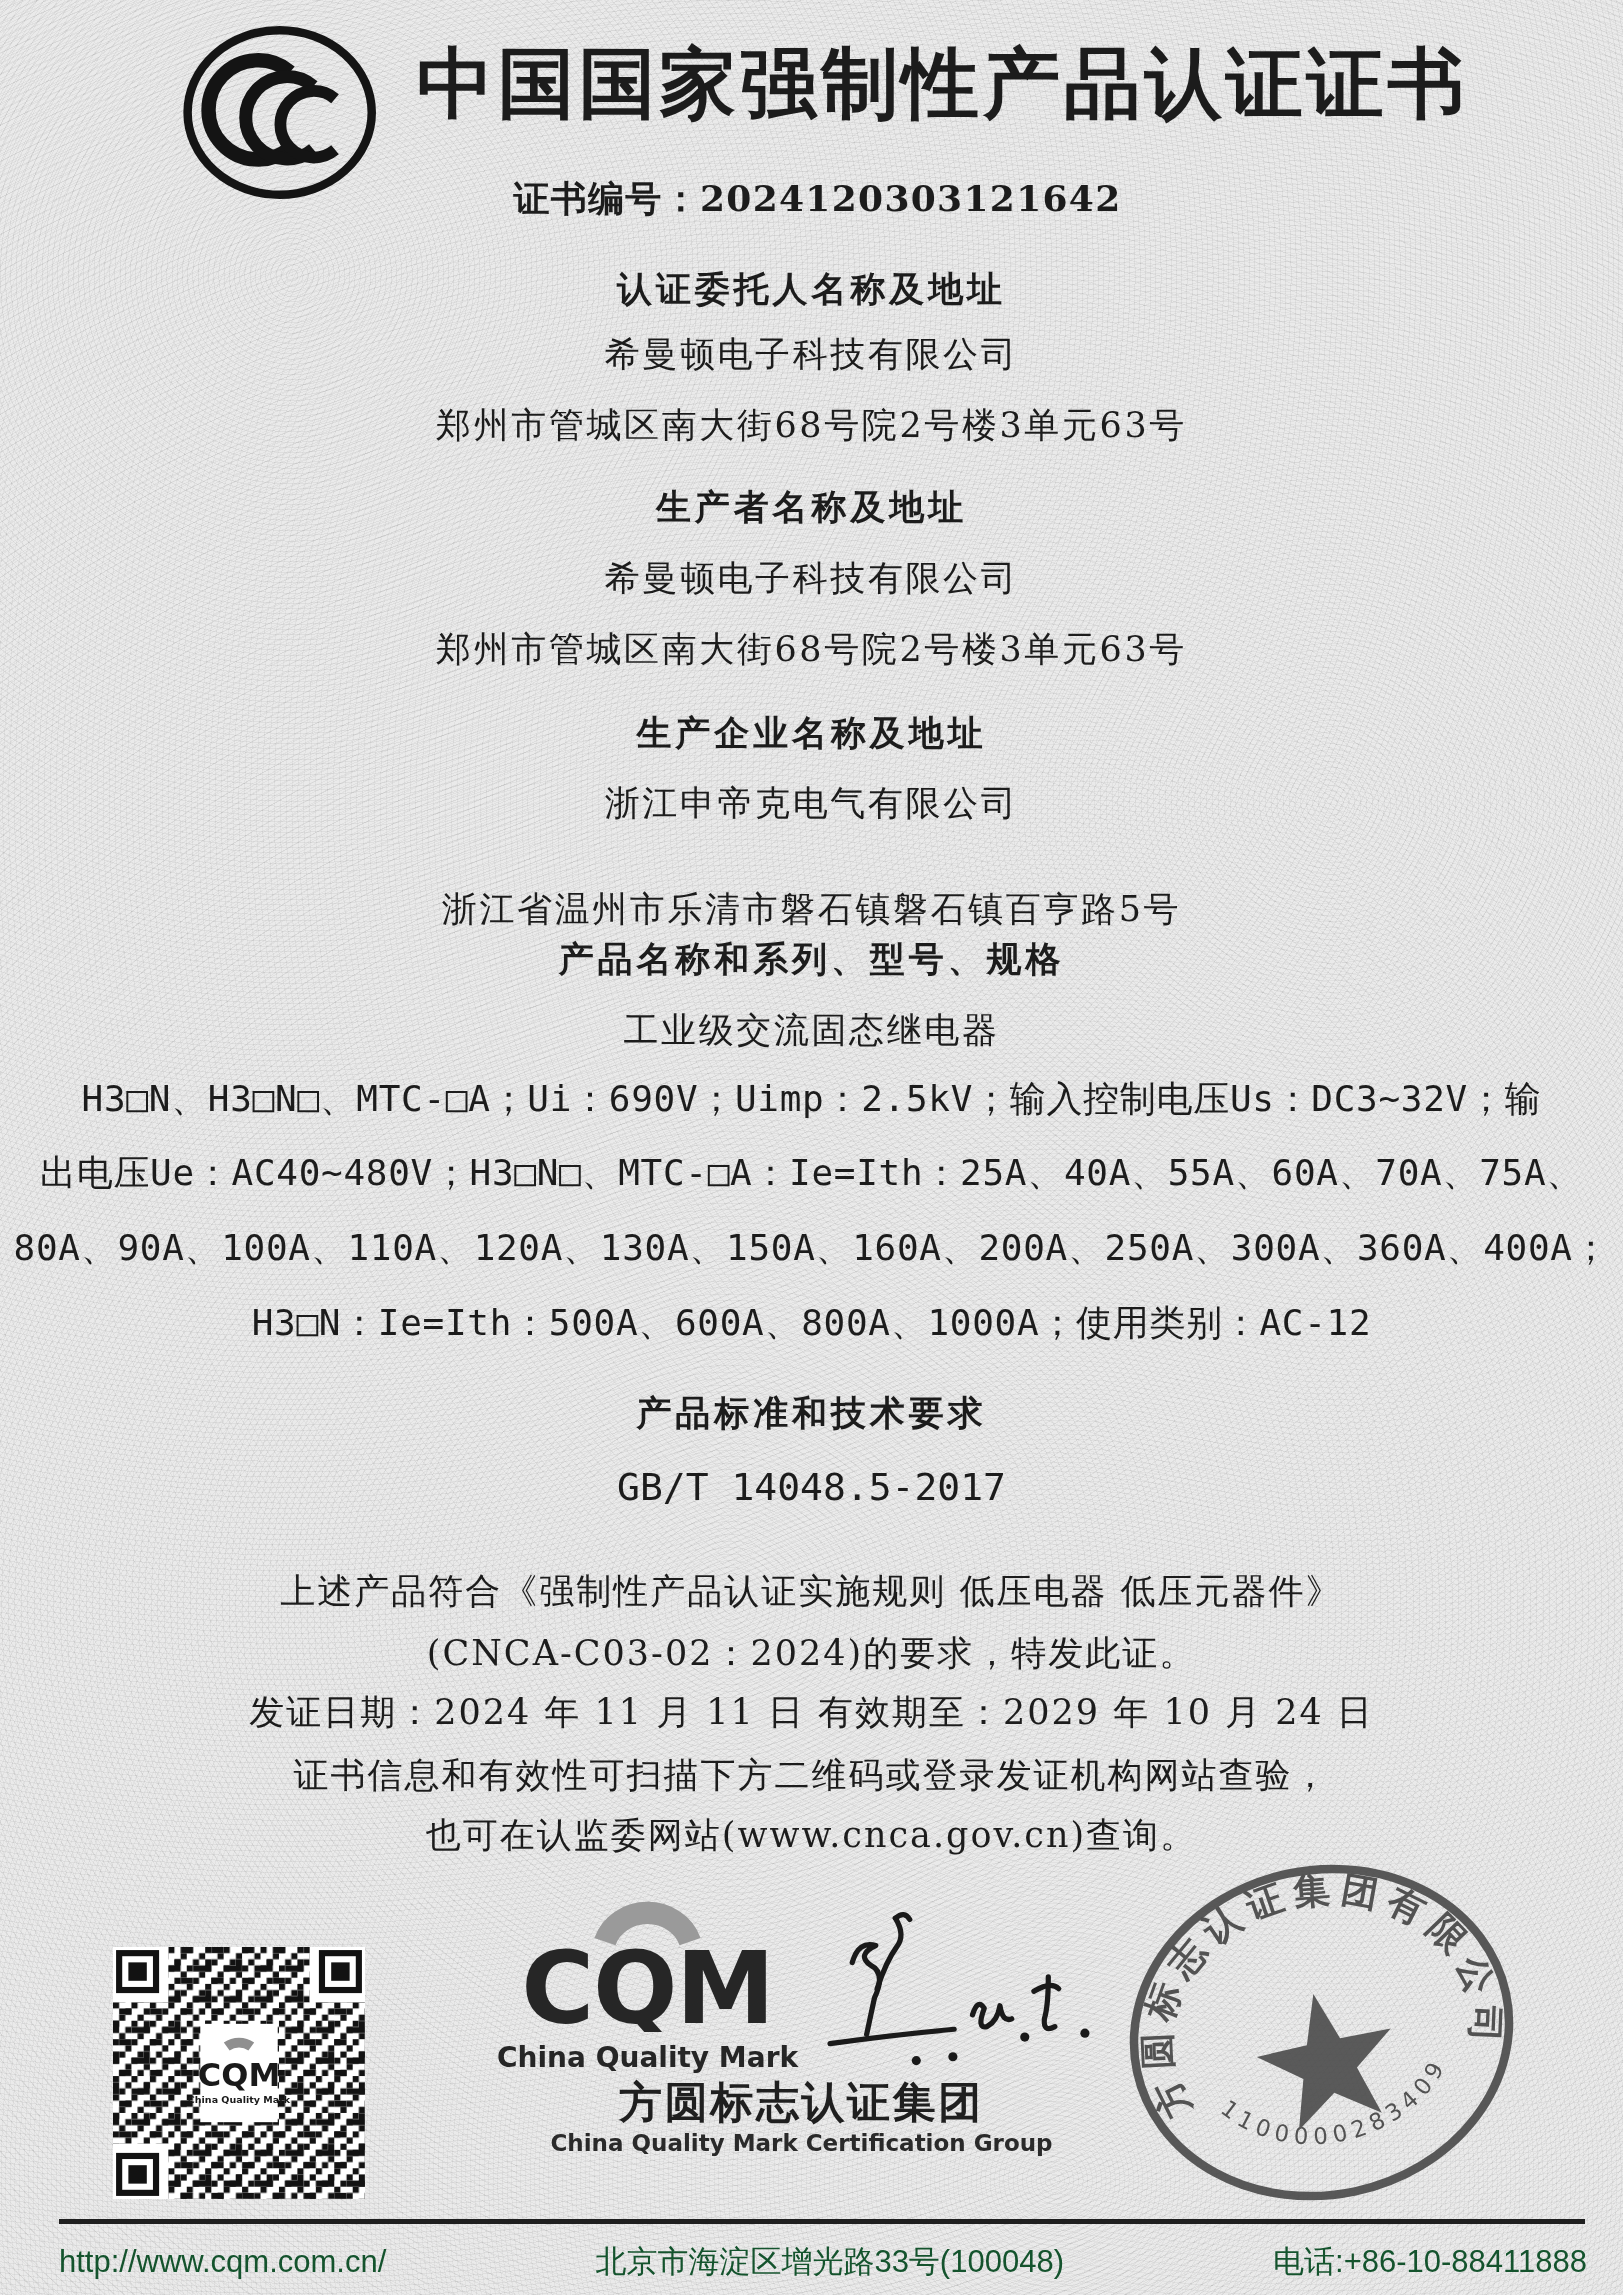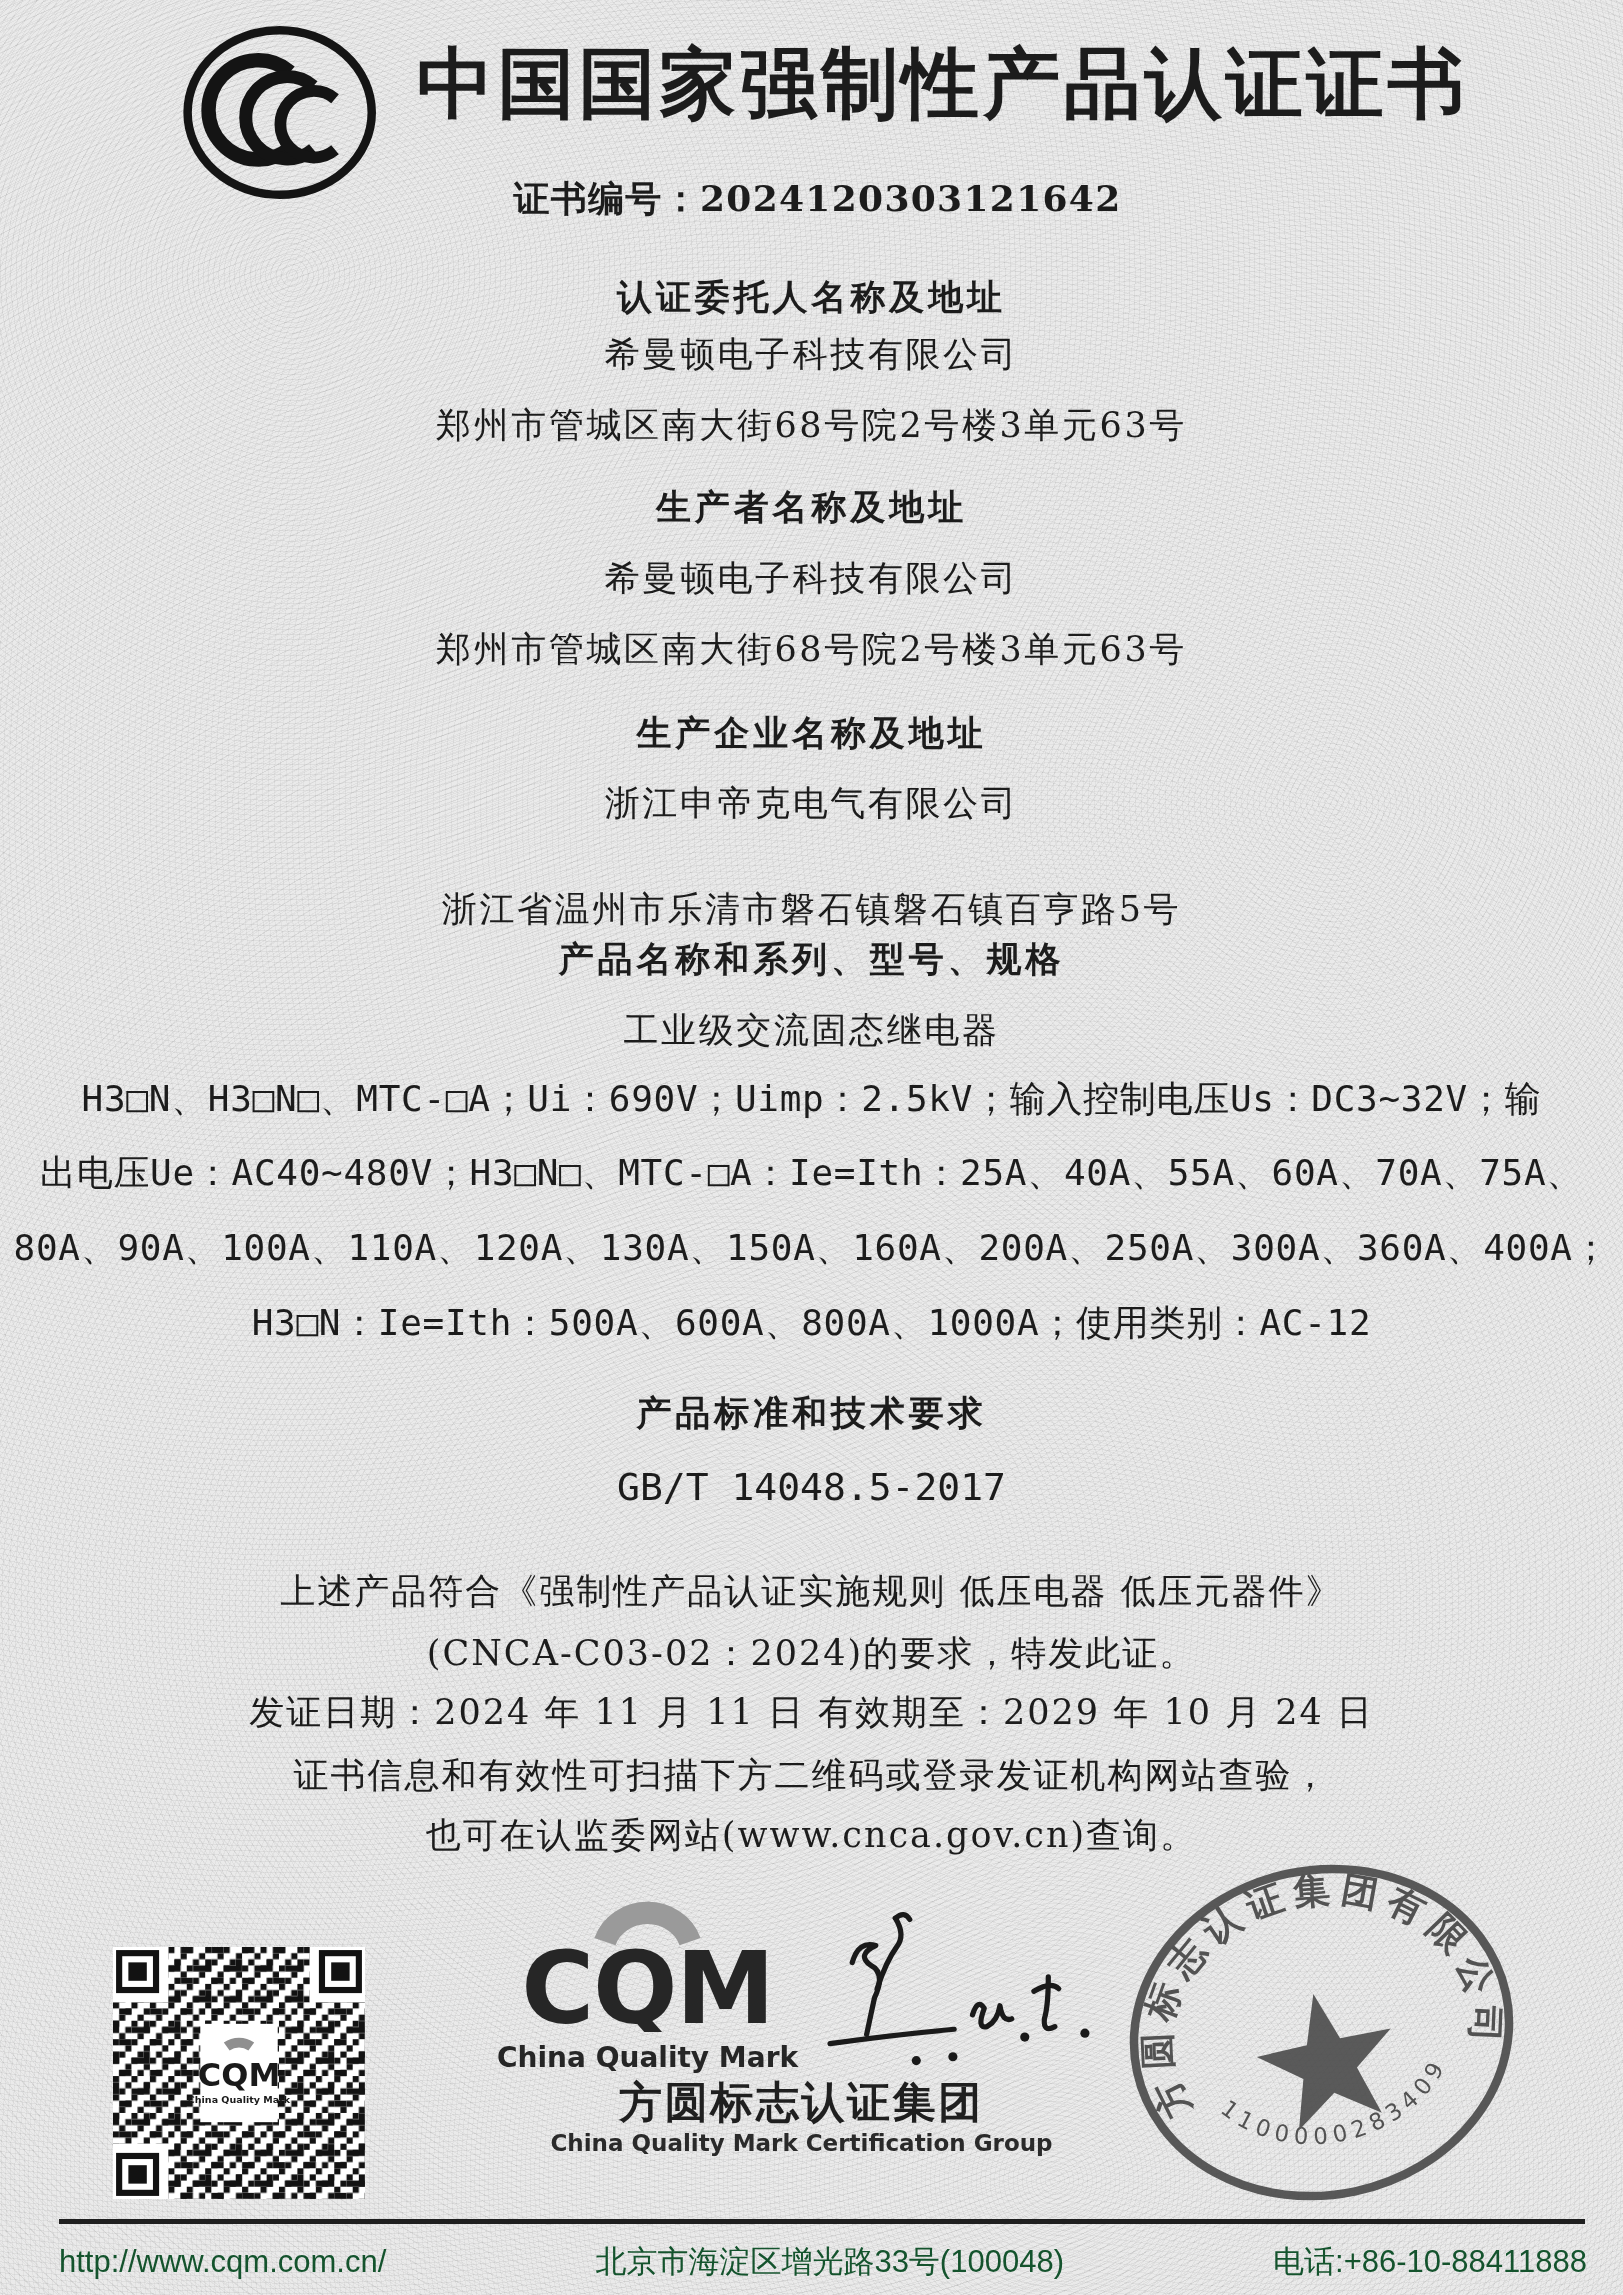--- a/index.html
+++ b/index.html
@@ -39,21 +39,21 @@
     <path d="M167.9,71.8 A76,76 0 1 0 167.9,188.2" fill="none" stroke="#141414" stroke-width="22"></path>
     <path d="M203.5,93.7 A63,63 0 1 0 203.5,190.3" fill="none" stroke="#141414" stroke-width="20"></path>
     <path d="M236.8,112.9 A51,51 0 1 0 236.8,191.1" fill="none" stroke="#141414" stroke-width="18"></path>
   </svg>
 </div>
 
 <div class="abs title" style="left:406px;top:33px;width:1073px;text-align:center;white-space:nowrap;">中国国家强制性产品认证证书</div>
 
 <div class="abs ctr certno" style="top:175px;">证书编号：2024120303121642</div>
 
-<div class="abs ctr h" style="top:274px;">认证委托人名称及地址</div>
+<div class="abs ctr h" style="top:266px;">认证委托人名称及地址</div>
 <div class="abs ctr b" style="top:331px;">希曼顿电子科技有限公司</div>
 <div class="abs ctr b" style="top:402px;">郑州市管城区南大街68号院2号楼3单元63号</div>
 
 <div class="abs ctr h" style="top:484px;">生产者名称及地址</div>
 <div class="abs ctr b" style="top:555px;">希曼顿电子科技有限公司</div>
 <div class="abs ctr b" style="top:626px;">郑州市管城区南大街68号院2号楼3单元63号</div>
 
 <div class="abs ctr h" style="top:710px;">生产企业名称及地址</div>
 <div class="abs ctr b" style="top:780px;">浙江申帝克电气有限公司</div>
 <div class="abs ctr b" style="top:886px;">浙江省温州市乐清市磐石镇磐石镇百亨路5号</div>

